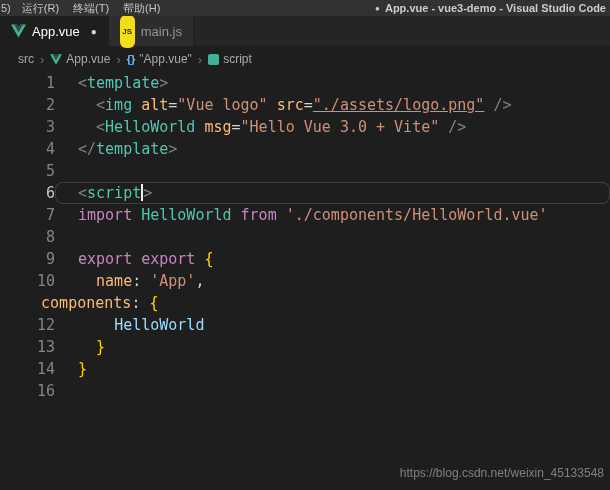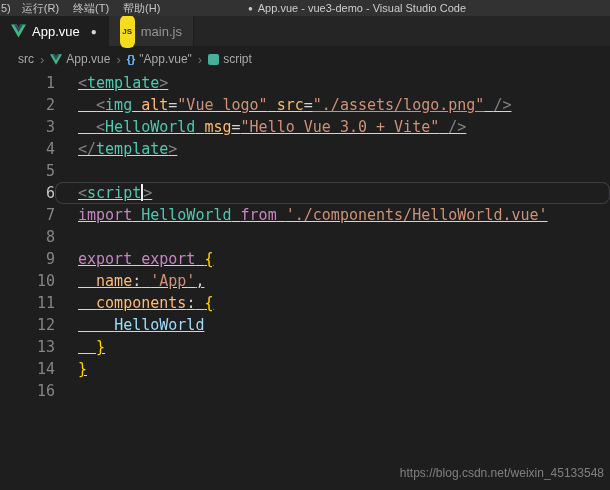--- a/index.html
+++ b/index.html
@@ -12,22 +12,22 @@
 
   
   .titlebar {
     height:16px; background:#323233; display:flex; align-items:center;
     font-size:11px; color:#c5c5c5; position:relative; z-index:3;
   }
   .menus { display:flex; align-items:center; height:100%; }
   .menu-partial { padding:0 4px 0 1px; }
   .menu-item { padding:12px 7px; cursor:default; }
   .window-title {
-    position:absolute; left:120px; right:16px; text-align:center;
-    font-size:11px; color:#cccccc; white-space:nowrap; pointer-events:none;
+    position:absolute; left:120px; right:4px; text-align:right;
+    font-size:11px; color:#cccccc; white-space:nowrap; pointer-events:none;font-weight:bold;
   }
   .dirty-dot { font-size:8px; margin-right:5px; vertical-align:1px; }
 
   
   .tabbar { height:30px; background:#252526; display:flex; }
   .tab {
     display:flex; align-items:center; gap:6px; padding:0 11px;
     font-size:13px; color:#969696; background:#2d2d2d;
     border-right:1px solid #1e1e1e; cursor:pointer; white-space:nowrap;
   }
@@ -58,21 +58,21 @@
   .editor {
     position:absolute; top:72px; left:0; right:0; bottom:0;
     font-family:"DejaVu Sans Mono","Liberation Mono",monospace;
     font-size:15px; line-height:22px; color:#d4d4d4; cursor:text;
   }
   .line { display:flex; height:22px; }
   .gutter {
     flex:none; width:55px; text-align:right; color:#858585; user-select:none;
   }
   .line.current .gutter { color:#c6c6c6; }
-  .code { flex:1; white-space:pre; padding-left:23px;text-decoration:underline; }
+  .code { flex:1; white-space:pre; padding-left:23px; }
   .line.current .code { box-shadow:inset 0 0 0 1px #3e3e42;border-radius:8px; }
 
   .tk-punct { color:#808080; }
   .tk-tag   { color:#4ec9b0; }
   .tk-attr  { color:#fdba74; }
   .tk-op    { color:#d4d4d4; }
   .tk-str   { color:#ce9178; }
   .tk-link  { color:#ce9178; text-decoration:underline; }
   .tk-kw    { color:#c586c0; }
   .tk-ident { color:#4ec9b0; }
@@ -180,21 +180,20 @@
       </div>
       <div class="line">
         <div class="gutter">9</div>
         <div class="code"><span class="tk-kw">export</span><span class="tk-txt"> </span><span class="tk-kw">export</span><span class="tk-txt"> </span><span class="tk-brace">{</span></div>
       </div>
       <div class="line">
         <div class="gutter">10</div>
         <div class="code"><span class="tk-txt">  </span><span class="tk-attr">name</span><span class="tk-op">:</span><span class="tk-txt"> </span><span class="tk-str">'App'</span><span class="tk-op">,</span></div>
       </div>
       <div class="line">
-        <div class="gutter">11</div>
         <div class="code"><span class="tk-txt">  </span><span class="tk-attr">components</span><span class="tk-op">:</span><span class="tk-txt"> </span><span class="tk-brace">{</span></div>
       </div>
       <div class="line">
         <div class="gutter">12</div>
         <div class="code"><span class="tk-txt">    </span><span class="tk-var">HelloWorld</span></div>
       </div>
       <div class="line">
         <div class="gutter">13</div>
         <div class="code"><span class="tk-txt">  </span><span class="tk-brace">}</span></div>
       </div>

